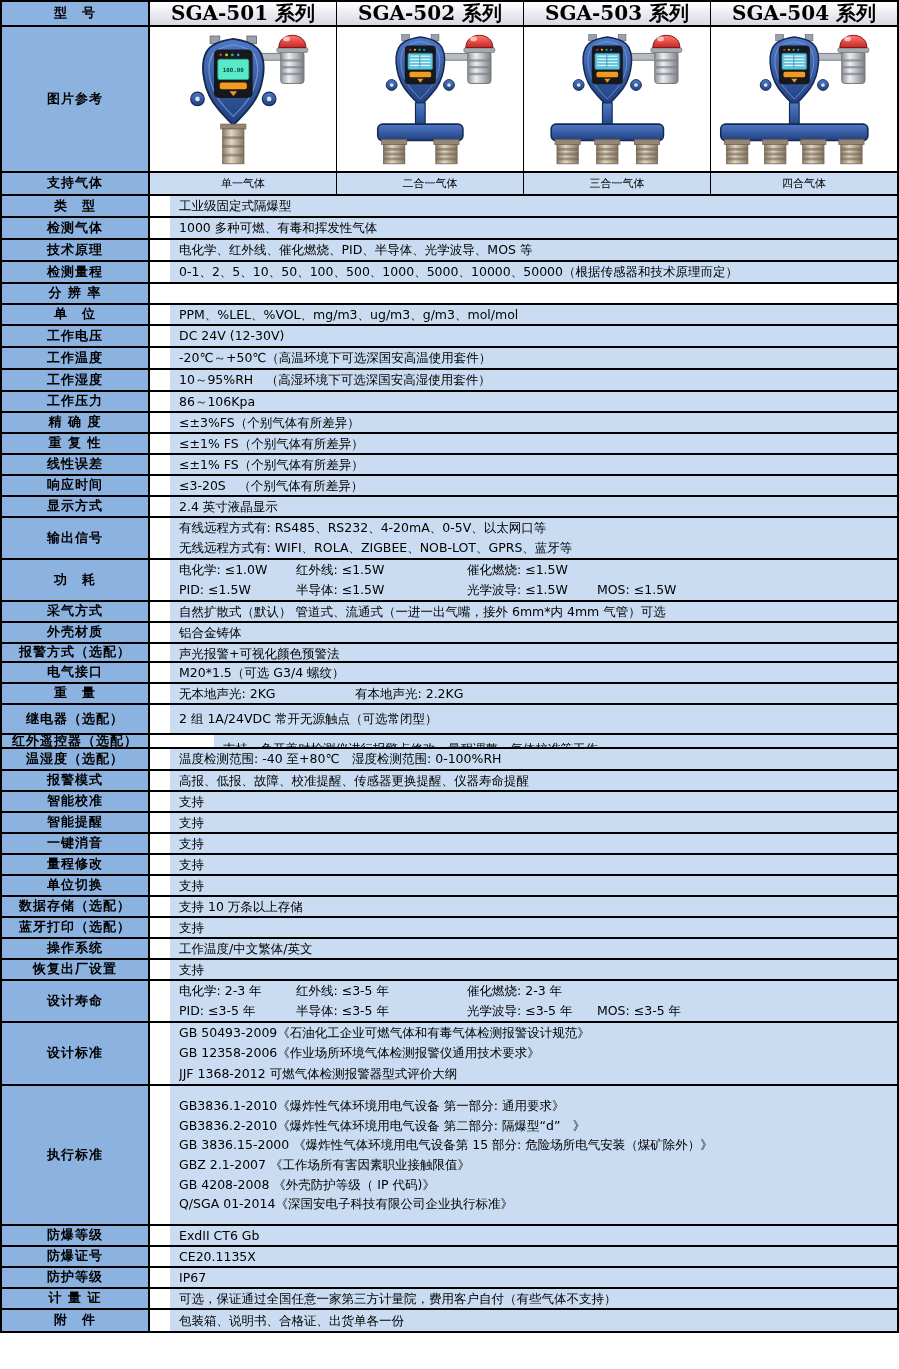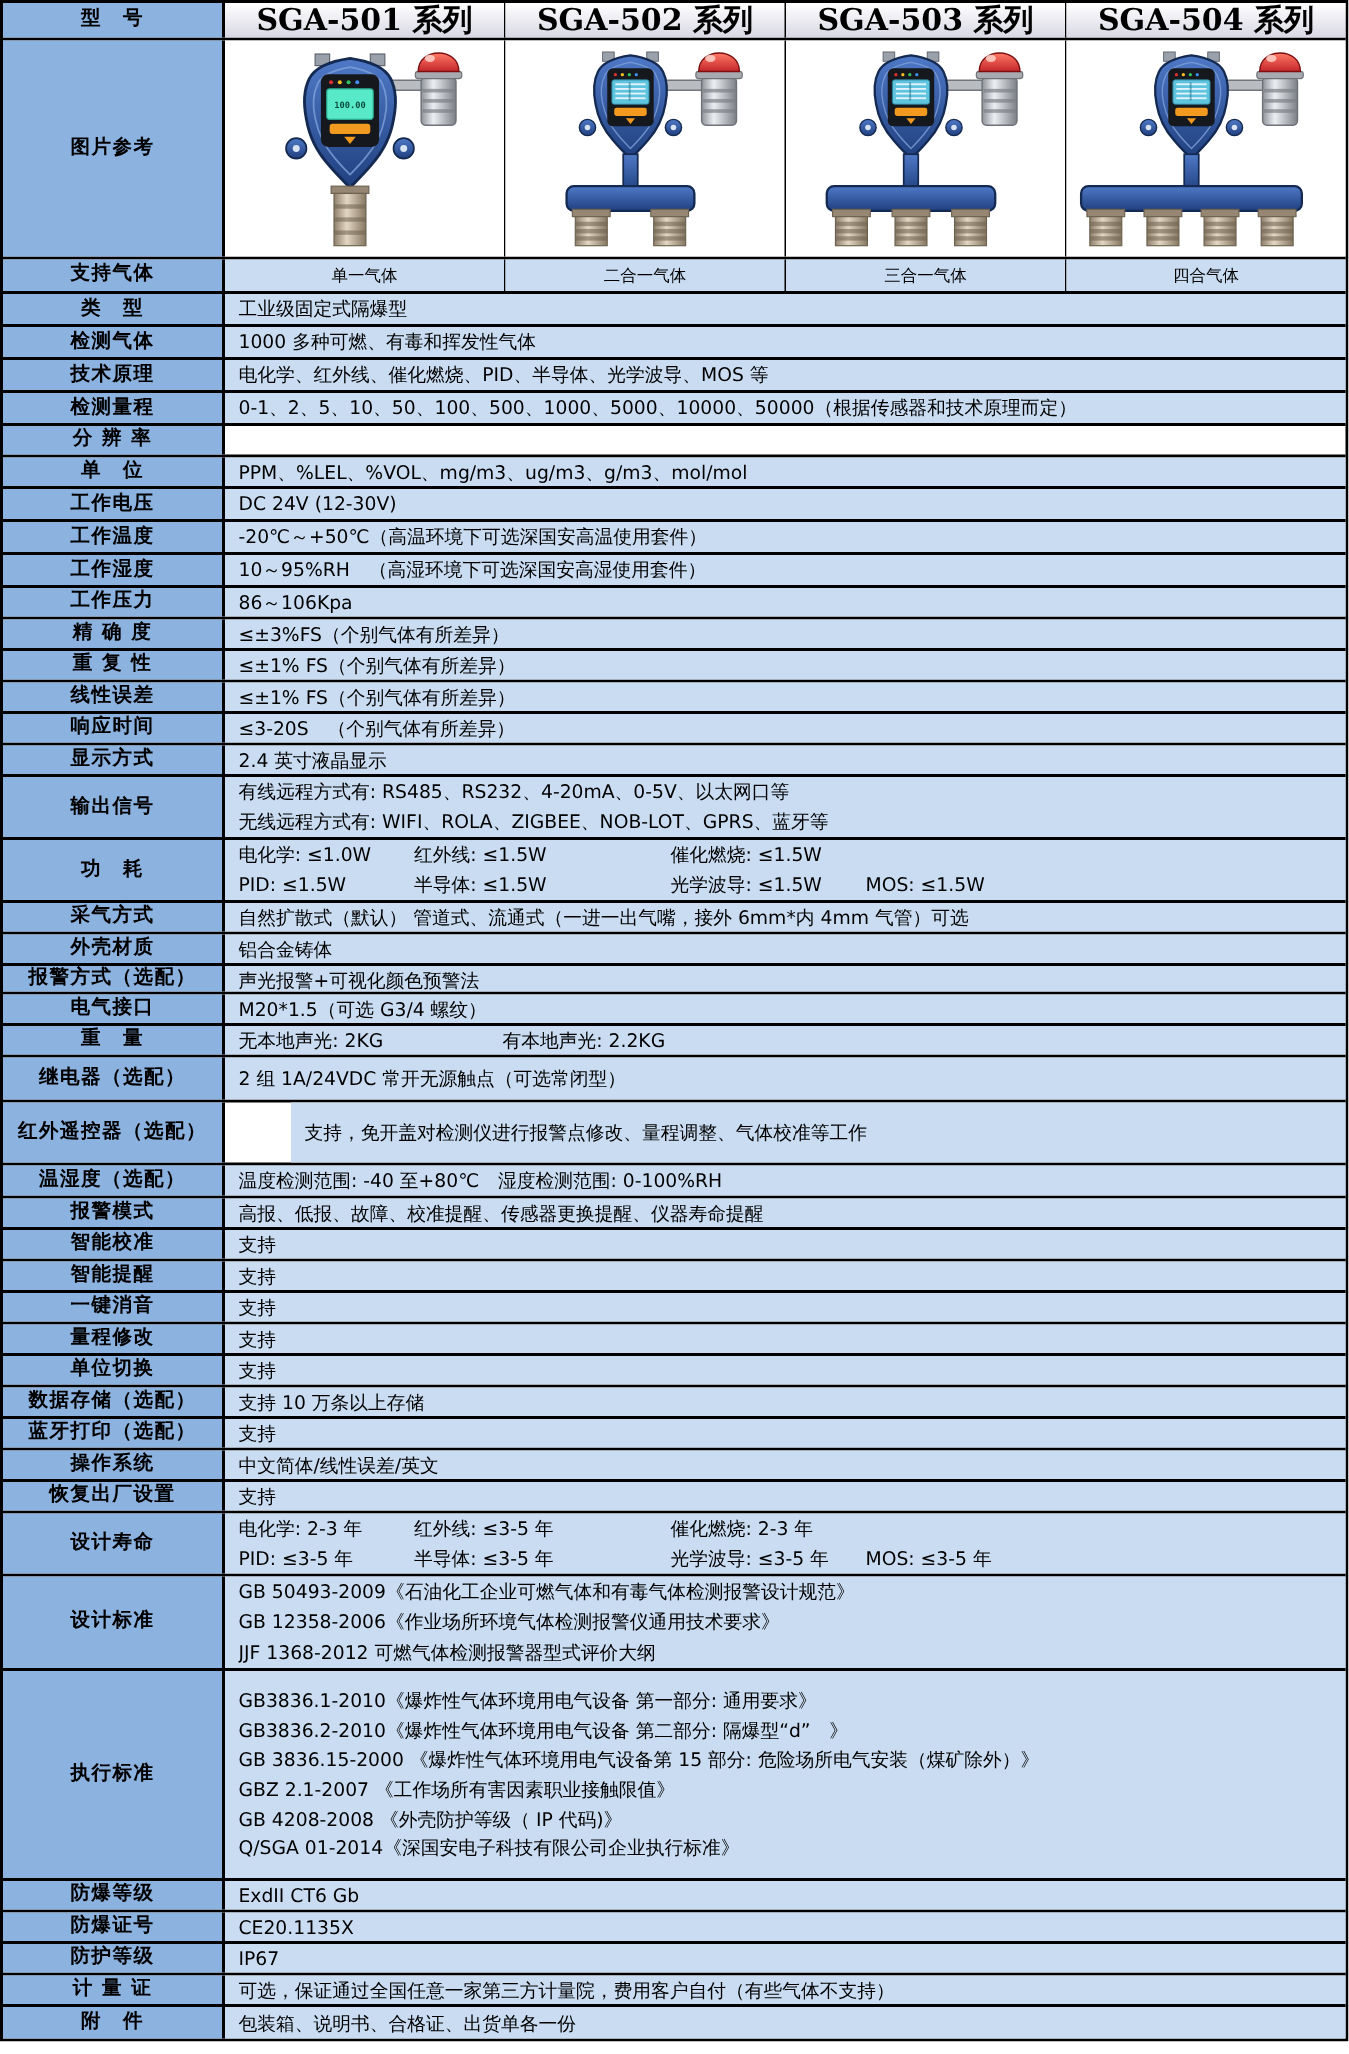--- a/index.html
+++ b/index.html
@@ -19,21 +19,21 @@
   .image-row{height:146px;}
   .img-cell{flex:1;box-sizing:border-box;border-right:1px solid #000;background:#fff;
        display:flex;align-items:flex-start;justify-content:center;overflow:hidden;}
   .gas-row{height:23px;}
   .gas-cell{flex:1;box-sizing:border-box;border-right:1px solid #000;background:var(--value-bg,#C9DCF2);
        display:flex;align-items:center;justify-content:center;font-size:11px;}
   
   .srow{display:flex;box-sizing:border-box;border-bottom:2px solid #000;}
   #spec-rows .srow:last-child{border-bottom:none;}
   .svalue{flex:1;box-sizing:border-box;background:var(--value-bg,#C9DCF2);
-       padding-left:9px;font-size:12.5px;display:flex;flex-direction:column;justify-content:center;}
+       padding-left:9px;font-size:12.5px;display:flex;flex-direction:column;justify-content:center;margin-left:20px;}
   .sline{white-space:nowrap;overflow:hidden;}
   .seg{display:inline-block;}
 </style>
 </head>
 <body>
 
 <div class="sheet">
 
   <div class="trow header-row">
     <div class="lab">型　号</div>
@@ -458,21 +458,21 @@
         <div class="svalue">
           <div class="sline" style="height: 19px; line-height: 19px;"><span class="seg" style="width: 176px;">无本地声光: 2KG</span><span class="seg">有本地声光: 2.2KG</span></div>
         </div>
       </div>
       <div class="srow" style="height: 30px;">
         <div class="lab">继电器（选配）</div>
         <div class="svalue">
           <div class="sline" style="height: 28px; line-height: 28px;">2 组 1A/24VDC 常开无源触点（可选常闭型）</div>
         </div>
       </div>
-      <div class="srow" style="height: 42px; gap: 44px;">
+      <div class="srow" style="height: 14px; gap: 44px;">
         <div class="lab">红外遥控器（选配）</div>
         <div class="svalue">
           <div class="sline" style="height: 28px; line-height: 28px;">支持，免开盖对检测仪进行报警点修改、量程调整、气体校准等工作</div>
         </div>
       </div>
       <div class="srow" style="height: 22px;">
         <div class="lab">温湿度（选配）</div>
         <div class="svalue">
           <div class="sline" style="height: 20px; line-height: 20px;">温度检测范围: -40 至+80℃　湿度检测范围: 0-100%RH</div>
         </div>
@@ -521,21 +521,21 @@
       </div>
       <div class="srow" style="height: 21px;">
         <div class="lab">蓝牙打印（选配）</div>
         <div class="svalue">
           <div class="sline" style="height: 19px; line-height: 19px;">支持</div>
         </div>
       </div>
       <div class="srow" style="height: 21px;">
         <div class="lab">操作系统</div>
         <div class="svalue">
-          <div class="sline" style="height: 19px; line-height: 19px;">中文简体/线性误差/英文</div>
+          <div class="sline" style="height: 19px; line-height: 19px;">工作温度/中文繁体/英文</div>
         </div>
       </div>
       <div class="srow" style="height: 21px;">
         <div class="lab">恢复出厂设置</div>
         <div class="svalue">
           <div class="sline" style="height: 19px; line-height: 19px;">支持</div>
         </div>
       </div>
       <div class="srow" style="height: 42px;">
         <div class="lab">设计寿命</div>

